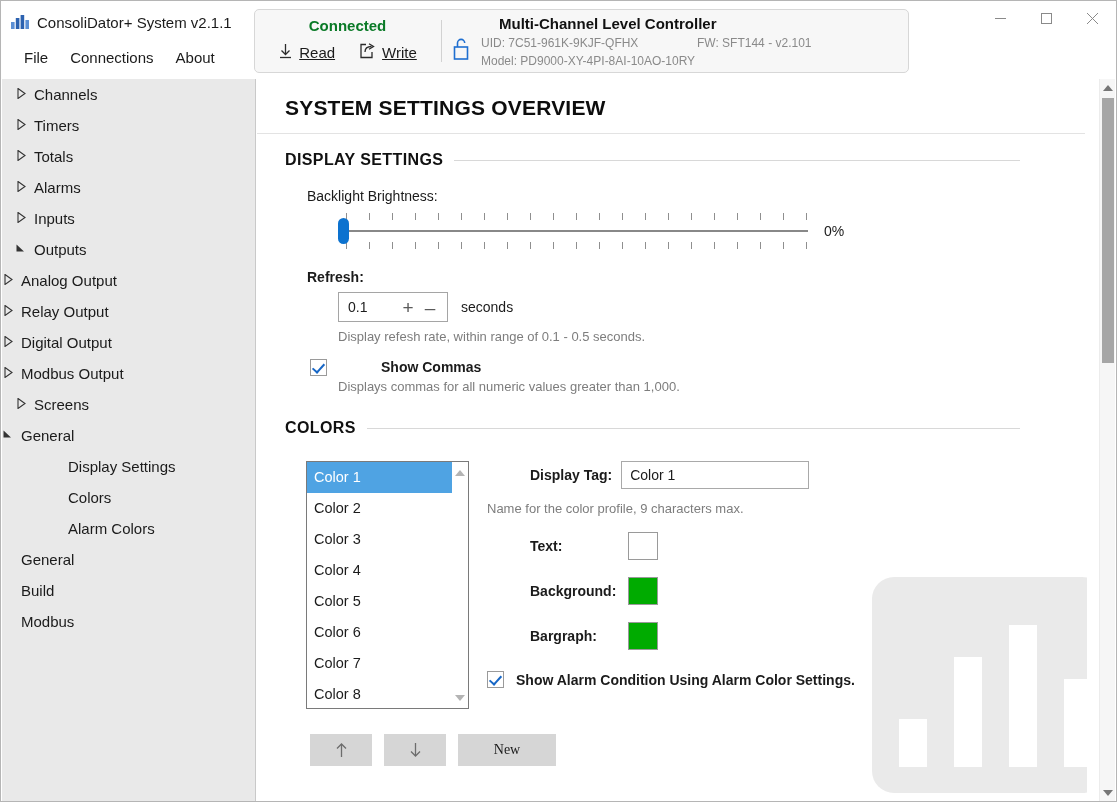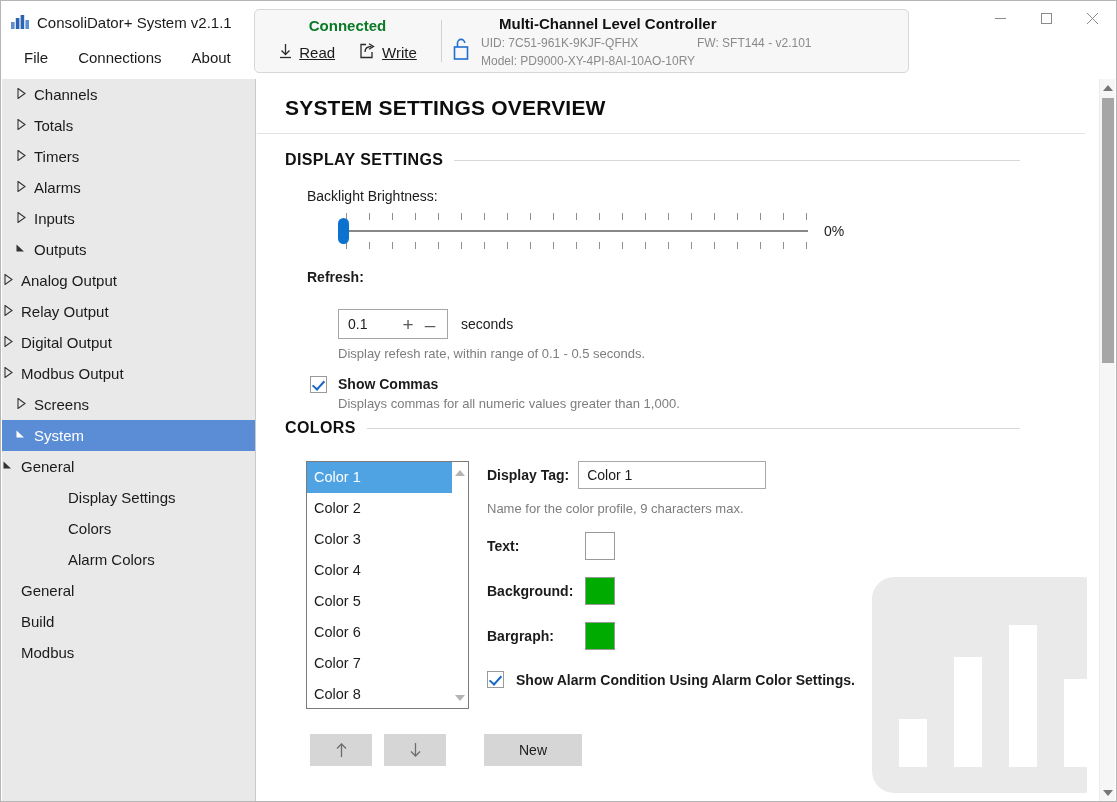--- a/index.html
+++ b/index.html
@@ -18,21 +18,21 @@
   
   .titlebar{
     position:absolute;left:0;top:0;width:1115px;height:77px;background:#ffffff;
   }
   .app-icon{
     position:absolute;left:9px;top:13px;width:21px;height:17px;
   }
   .app-title{
     position:absolute;left:36px;top:13px;font-size:15px;color:#1b1b1b;white-space:nowrap;
   }
-  .menubar{position:absolute;left:12px;top:46px;display:flex;gap:8px;}
+  .menubar{position:absolute;left:12px;top:46px;display:flex;gap:0px;}
   .menu-item{
     font-size:15px;color:#1b1b1b;padding:2px 11px;cursor:default;white-space:nowrap;
   }
 
   
   .wincontrols{position:absolute;right:1px;top:1px;display:flex;}
   .wbtn{
     width:46px;height:32px;display:flex;align-items:center;justify-content:center;
     color:#555;font-size:12px;cursor:default;
   }
@@ -89,21 +89,21 @@
     position:absolute;left:28px;top:17px;font-size:21px;font-weight:bold;
     letter-spacing:0.2px;color:#0d0d0d;
   }
   .title-rule{position:absolute;left:0px;top:54px;width:828px;height:1px;background:#e3e3e3;}
 
   .section{position:absolute;}
   .section-head{position:relative;display:flex;align-items:center;}
   .section-title{font-size:16px;font-weight:bold;letter-spacing:.4px;color:#111;white-space:nowrap;}
   .section-rule{flex:1;height:1px;background:#d8d8d8;margin-left:11px;}
 
-  .field-label{font-size:14px;color:#1b1b1b;}
+  .field-label{font-size:14px;color:#1b1b1b;margin-left:43px;}
   .field-label.bold{font-weight:bold;}
   .hint{font-size:13px;color:#7d7d7d;}
 
   
   .slider-wrap{position:relative;width:470px;height:36px;}
   .slider-track{position:absolute;left:8px;top:17px;width:462px;height:2px;background:#888;}
   .slider-ticks{position:absolute;left:0;width:470px;height:7px;display:flex;}
   .tick{width:1px;height:7px;background:#8f8f8f;}
   .slider-thumb{
     position:absolute;left:0px;top:5px;width:11px;height:26px;border-radius:6px;
@@ -286,27 +286,27 @@
       <div class="nav-row lvl0">
         <span class="nav-arrow"><svg width="9" height="11" viewBox="0 0 9 11">
             <polygon points="1,0.5 8,5.5 1,10.5" fill="none" stroke="currentColor" stroke-width="1.1"></polygon>
           </svg></span>
         <span>Channels</span>
       </div>
       <div class="nav-row lvl0">
         <span class="nav-arrow"><svg width="9" height="11" viewBox="0 0 9 11">
             <polygon points="1,0.5 8,5.5 1,10.5" fill="none" stroke="currentColor" stroke-width="1.1"></polygon>
           </svg></span>
+        <span>Timers</span>
+      </div>
+      <div class="nav-row lvl0">
+        <span class="nav-arrow"><svg width="9" height="11" viewBox="0 0 9 11">
+            <polygon points="1,0.5 8,5.5 1,10.5" fill="none" stroke="currentColor" stroke-width="1.1"></polygon>
+          </svg></span>
         <span>Totals</span>
-      </div>
-      <div class="nav-row lvl0">
-        <span class="nav-arrow"><svg width="9" height="11" viewBox="0 0 9 11">
-            <polygon points="1,0.5 8,5.5 1,10.5" fill="none" stroke="currentColor" stroke-width="1.1"></polygon>
-          </svg></span>
-        <span>Timers</span>
       </div>
       <div class="nav-row lvl0">
         <span class="nav-arrow"><svg width="9" height="11" viewBox="0 0 9 11">
             <polygon points="1,0.5 8,5.5 1,10.5" fill="none" stroke="currentColor" stroke-width="1.1"></polygon>
           </svg></span>
         <span>Alarms</span>
       </div>
       <div class="nav-row lvl0">
         <span class="nav-arrow"><svg width="9" height="11" viewBox="0 0 9 11">
             <polygon points="1,0.5 8,5.5 1,10.5" fill="none" stroke="currentColor" stroke-width="1.1"></polygon>
@@ -341,26 +341,20 @@
         <span class="nav-arrow"><svg width="9" height="11" viewBox="0 0 9 11">
             <polygon points="1,0.5 8,5.5 1,10.5" fill="none" stroke="currentColor" stroke-width="1.1"></polygon>
           </svg></span>
         <span>Modbus Output</span>
       </div>
       <div class="nav-row lvl0">
         <span class="nav-arrow"><svg width="9" height="11" viewBox="0 0 9 11">
             <polygon points="1,0.5 8,5.5 1,10.5" fill="none" stroke="currentColor" stroke-width="1.1"></polygon>
           </svg></span>
         <span>Screens</span>
-      </div>
-      <div class="nav-row lvl0 selected">
-        <span class="nav-arrow"><svg width="11" height="9" viewBox="0 0 11 9">
-            <polygon points="0.5,7.5 0.5,0.5 8,7.5" fill="currentColor"></polygon>
-          </svg></span>
-        <span>System</span>
       </div>
       <div class="nav-row lvl1">
         <span class="nav-arrow"><svg width="11" height="9" viewBox="0 0 11 9">
             <polygon points="0.5,7.5 0.5,0.5 8,7.5" fill="currentColor"></polygon>
           </svg></span>
         <span>General</span>
       </div>
       <div class="nav-row lvl2">
         <span class="nav-arrow"></span>
         <span>Display Settings</span>
@@ -449,21 +443,21 @@
               <span class="tick" style="margin-left: 22px;"></span>
               <span class="tick" style="margin-left: 22px;"></span>
             </div>
           <div class="slider-thumb" id="slider-thumb" style="left: 0px;"></div>
         </div>
         <span class="slider-val" style="margin-left:16px;">0%</span>
       </div>
 
       <div class="field-label bold" style="margin-top:20px;margin-left:22px;">Refresh:</div>
 
-      <div style="display:flex;align-items:center;margin-top:24px;margin-left:53px;">
+      <div style="display:flex;align-items:center;margin-top:7px;margin-left:53px;">
         <div class="spinner">
           <span class="spin-val">0.1</span>
           <span class="spin-plus">+</span>
           <span class="spin-minus">–</span>
         </div>
         <span class="field-label" style="margin-left:13px;">seconds</span>
       </div>
       <div class="hint" style="margin-top:7px;margin-left:53px;">Display refesh rate, within range of 0.1 - 0.5 seconds.</div>
 
       <div class="cbrow" style="margin-top:15px;margin-left:25px;">
@@ -537,21 +531,21 @@
               <line x1="7.5" y1="15" x2="7.5" y2="2" stroke="#6d6d6d" stroke-width="1.3"></line>
               <polyline points="3,6.5 7.5,2 12,6.5" fill="none" stroke="#6d6d6d" stroke-width="1.3"></polyline>
             </svg>
         </div>
         <div class="btn arrow">
           <svg width="15" height="16" viewBox="0 0 15 16">
               <line x1="7.5" y1="1" x2="7.5" y2="14" stroke="#6d6d6d" stroke-width="1.3"></line>
               <polyline points="3,9.5 7.5,14 12,9.5" fill="none" stroke="#6d6d6d" stroke-width="1.3"></polyline>
             </svg>
         </div>
-        <div class="btn wide" style="margin-left:26px;">New</div>
+        <div class="btn wide" style="font-family:Liberation Serif, serif;">New</div>
       </div>
     </div>
 
     <div class="watermark">
       <div class="wm-bar" style="left:27px;height:48px;"></div>
       <div class="wm-bar" style="left:82px;height:110px;"></div>
       <div class="wm-bar" style="left:137px;height:142px;"></div>
       <div class="wm-bar" style="left:192px;height:88px;"></div>
     </div>
 

